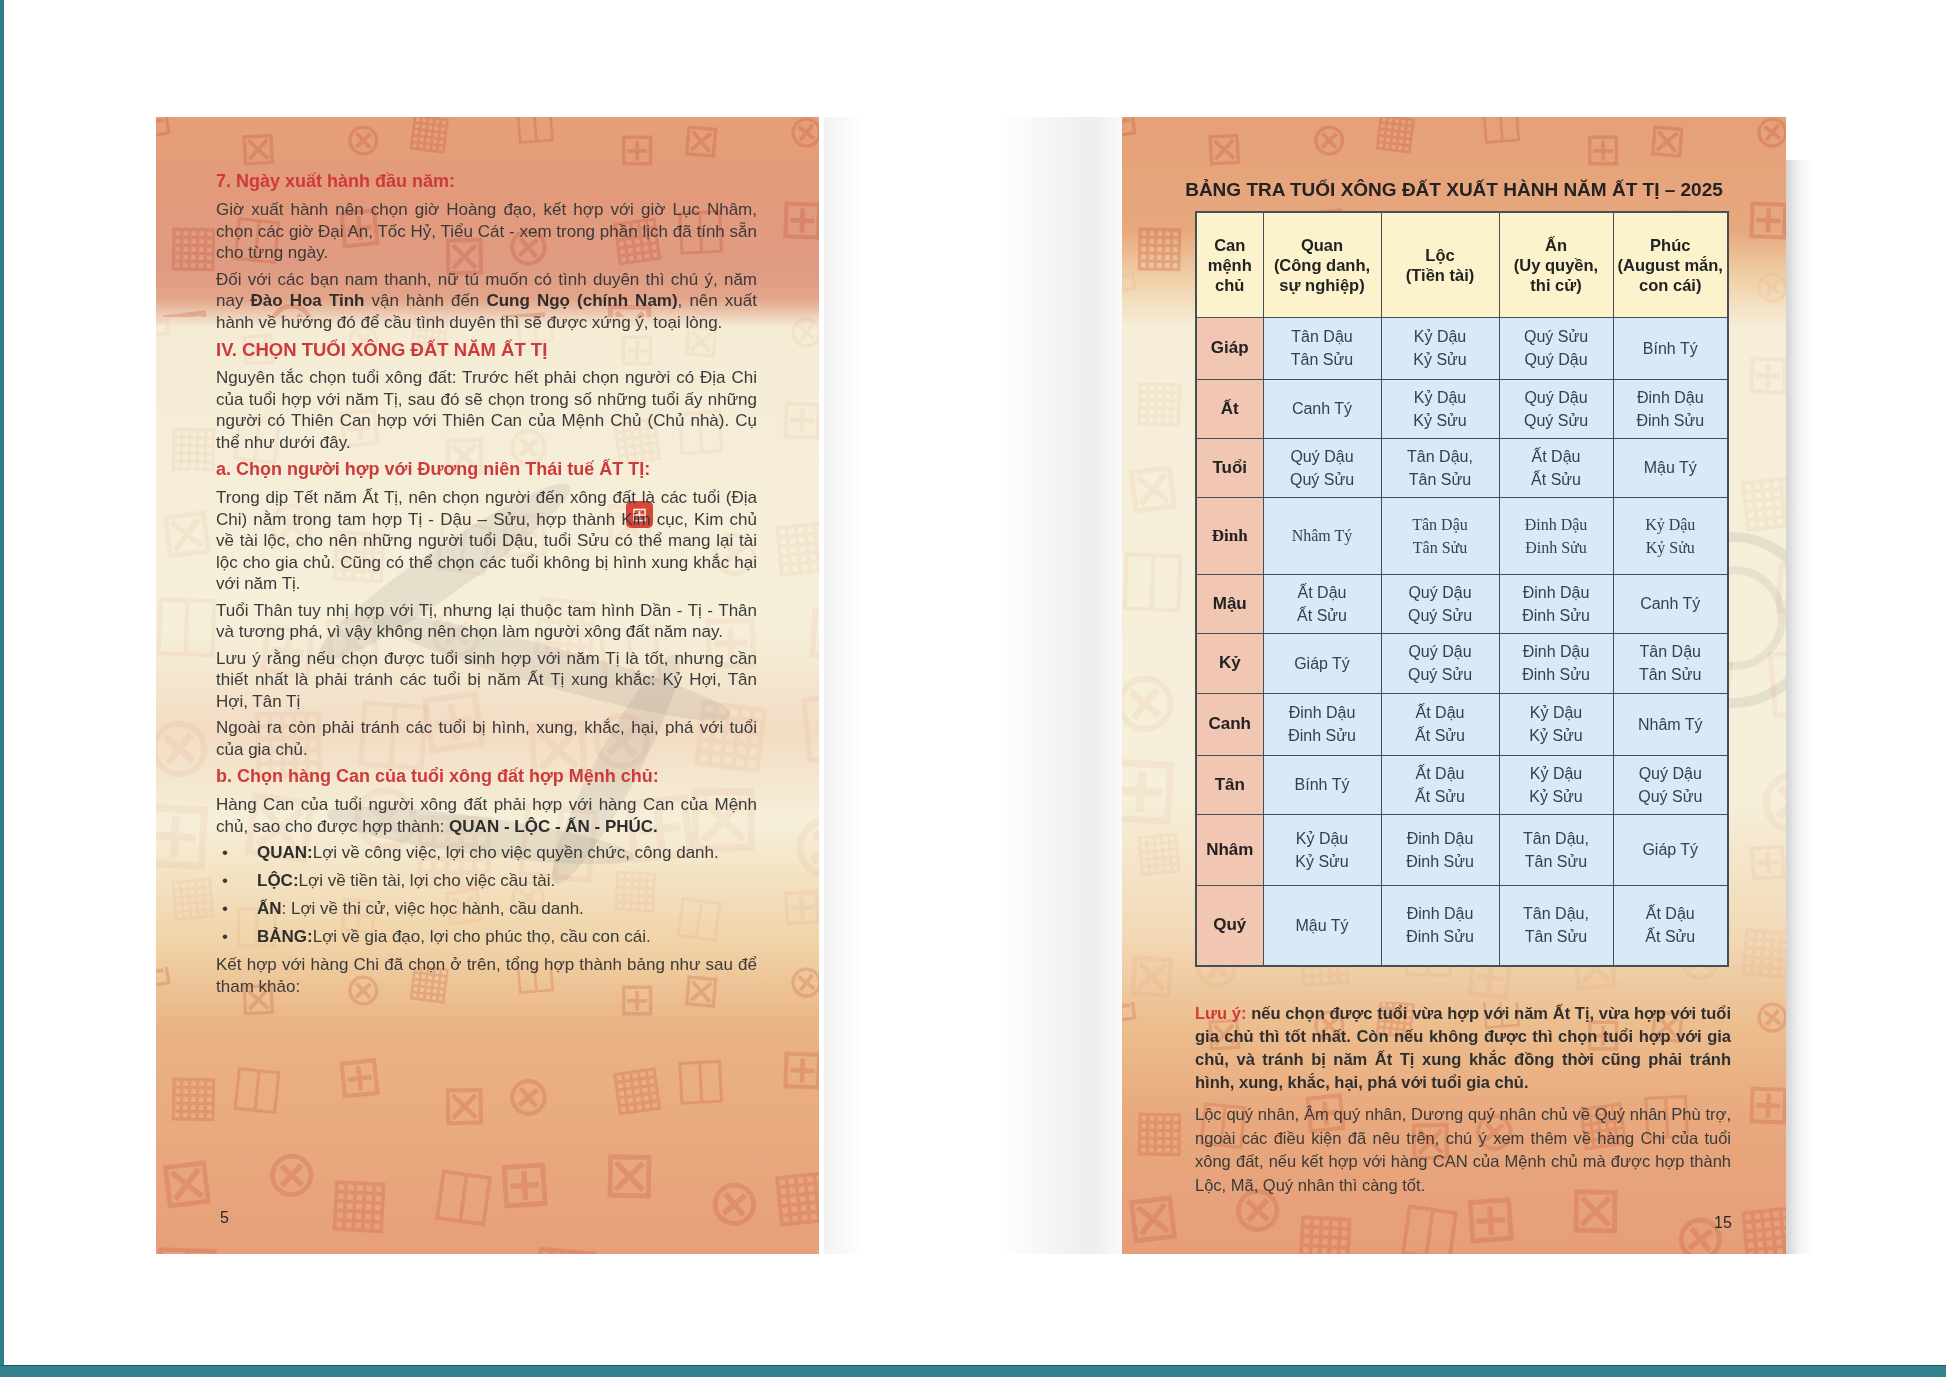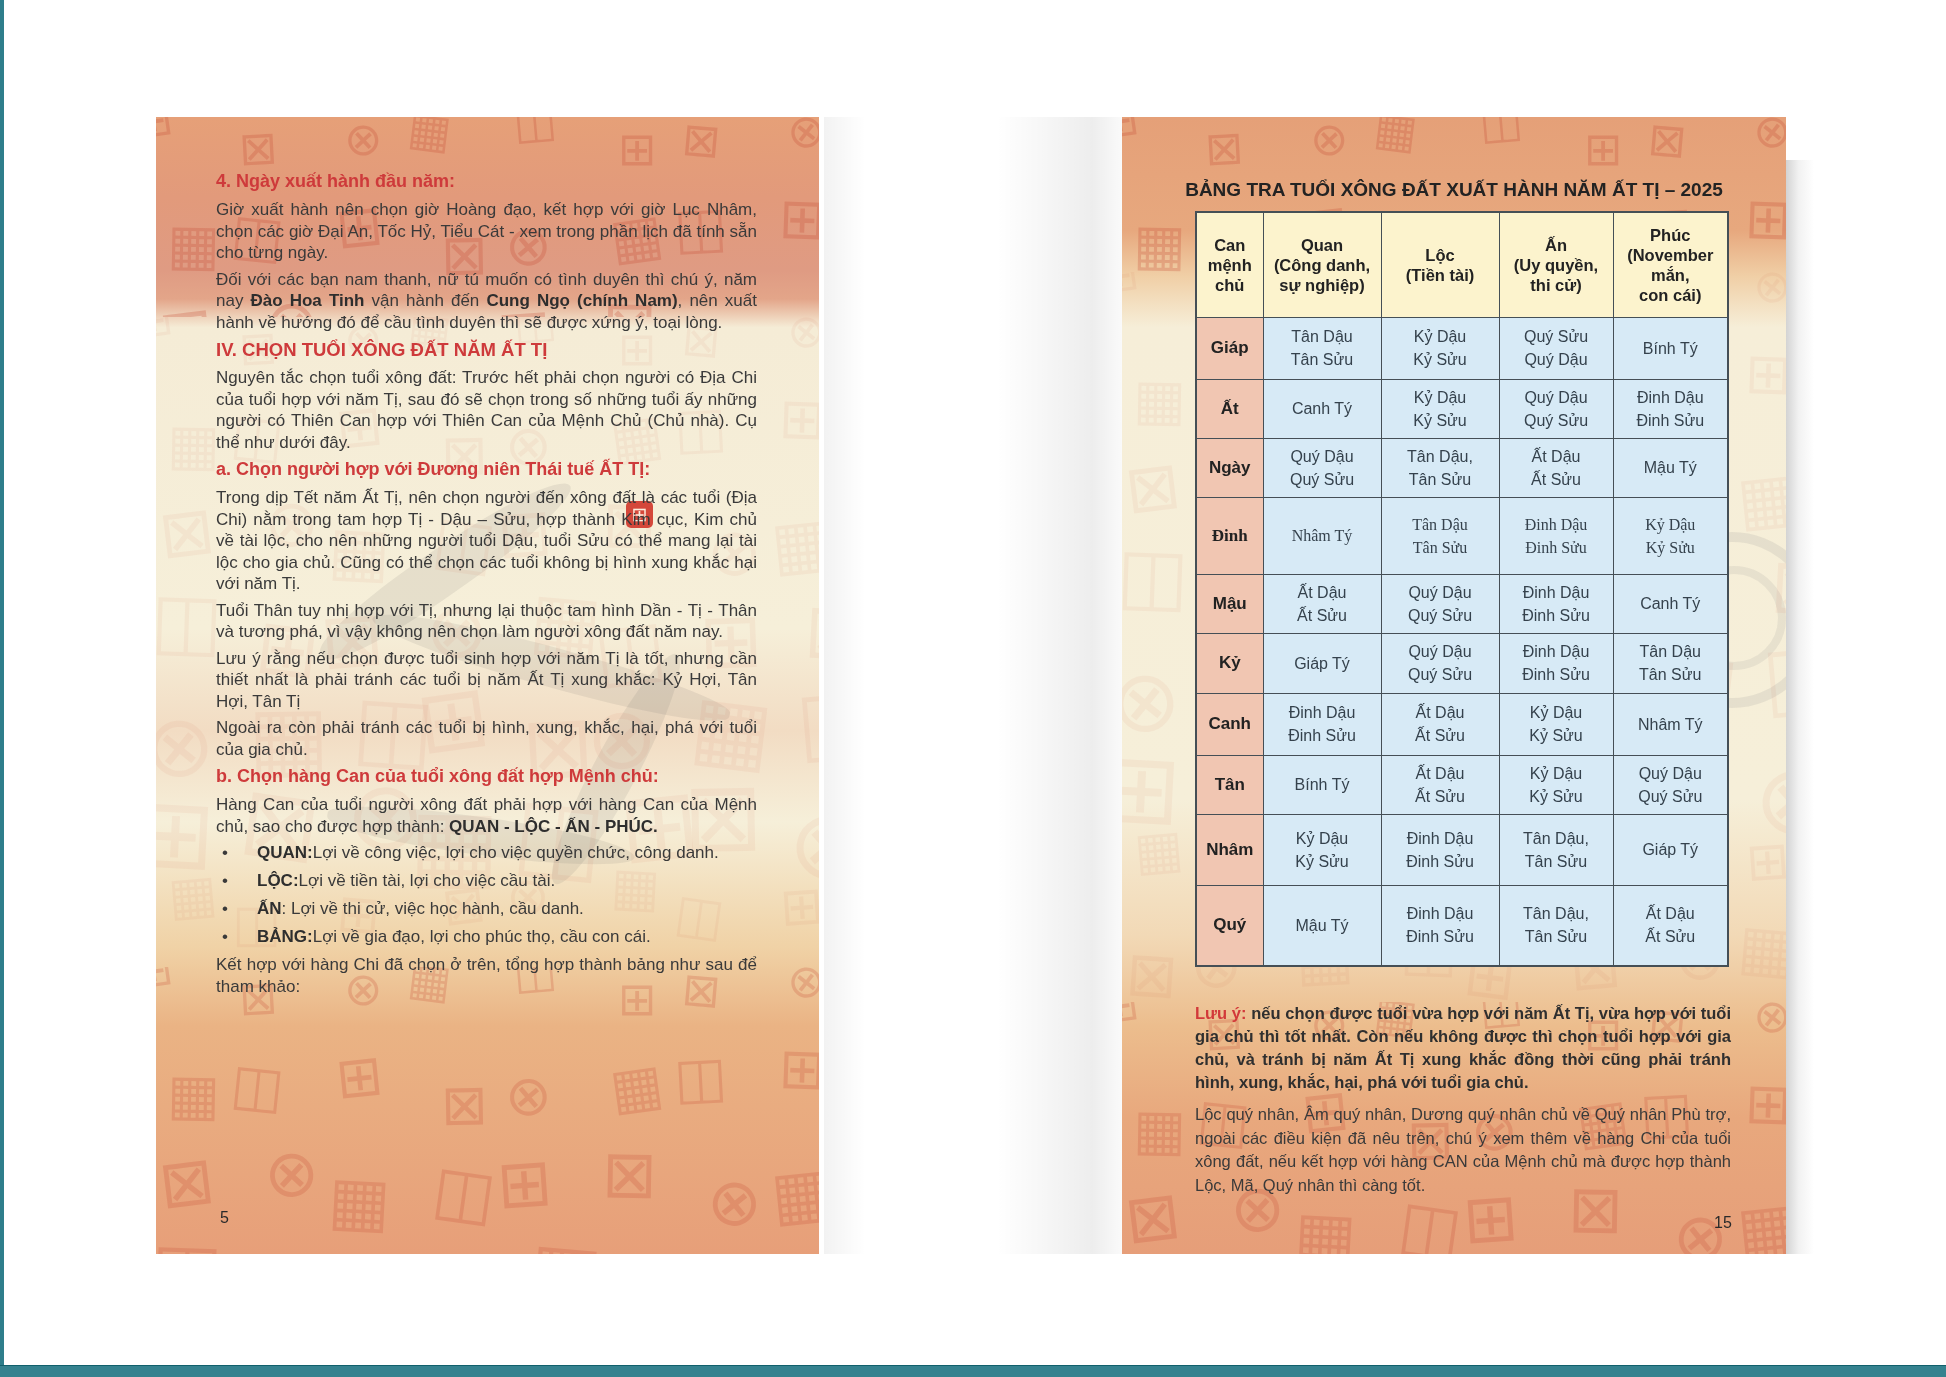--- a/index.html
+++ b/index.html
@@ -198,21 +198,21 @@
         <span style="left: -5px; top: 266px; font-size: 76px; opacity: 0.24; transform: rotate(2deg);">◫</span>
         <span style="left: 164px; top: 285px; font-size: 76px; opacity: 0.24; transform: rotate(-5deg);">⊠</span>
         <span style="left: 269px; top: 276px; font-size: 76px; opacity: 0.24; transform: rotate(0deg);">⊗</span>
         <span style="left: 374px; top: 267px; font-size: 76px; opacity: 0.24; transform: rotate(5deg);">▦</span>
         <span style="left: 543px; top: 286px; font-size: 76px; opacity: 0.24; transform: rotate(-2deg);">⊞</span>
         <span style="left: 648px; top: 277px; font-size: 76px; opacity: 0.24; transform: rotate(3deg);">⊠</span>
       </div>
     <div class="seal">⊞</div>
 
     <div class="col">
-      <h2 class="rh">4. Ngày xuất hành đầu năm:</h2>
+      <h2 class="rh">7. Ngày xuất hành đầu năm:</h2>
       <p>Giờ xuất hành nên chọn giờ Hoàng đạo, kết hợp với giờ Lục Nhâm, chọn các giờ Đại An, Tốc Hỷ, Tiểu Cát - xem trong phần lịch đã tính sẵn cho từng ngày.</p>
       <p><span>Đối với các bạn nam thanh, nữ tú muốn có tình duyên thì chú ý, năm nay </span><span class="seg-b">Đào Hoa Tinh</span><span> vận hành đến </span><span class="seg-b">Cung Ngọ (chính Nam)</span><span>, nên xuất hành về hướng đó để cầu tình duyên thì sẽ được xứng ý, toại lòng.</span></p>
       <h2 class="rh rh-major">IV. CHỌN TUỔI XÔNG ĐẤT NĂM ẤT TỊ</h2>
       <p>Nguyên tắc chọn tuổi xông đất: Trước hết phải chọn người có Địa Chi của tuổi hợp với năm Tị, sau đó sẽ chọn trong số những tuổi ấy những người có Thiên Can hợp với Thiên Can của Mệnh Chủ (Chủ nhà). Cụ thể như dưới đây.</p>
       <h2 class="rh">a. Chọn người hợp với Đương niên Thái tuế ẤT TỊ:</h2>
       <p>Trong dịp Tết năm Ất Tị, nên chọn người đến xông đất là các tuổi (Địa Chi) nằm trong tam hợp Tị - Dậu – Sửu, hợp thành Kim cục, Kim chủ về tài lộc, cho nên những người tuổi Dậu, tuổi Sửu có thể mang lại tài lộc cho gia chủ. Cũng có thể chọn các tuổi không bị hình xung khắc hại với năm Tị.</p>
       <p>Tuổi Thân tuy nhị hợp với Tị, nhưng lại thuộc tam hình Dần - Tị - Thân và tương phá, vì vậy không nên chọn làm người xông đất năm nay.</p>
       <p>Lưu ý rằng nếu chọn được tuổi sinh hợp với năm Tị là tốt, nhưng cần thiết nhất là phải tránh các tuổi bị năm Ất Tị xung khắc: Kỷ Hợi, Tân Hợi, Tân Tị</p>
       <p>Ngoài ra còn phải tránh các tuổi bị hình, xung, khắc, hại, phá với tuổi của gia chủ.</p>
       <h2 class="rh">b. Chọn hàng Can của tuổi xông đất hợp Mệnh chủ:</h2>
@@ -385,21 +385,21 @@
               <div>Lộc</div>
               <div>(Tiền tài)</div>
             </th>
             <th>
               <div>Ấn</div>
               <div>(Uy quyền,</div>
               <div>thi cử)</div>
             </th>
             <th>
               <div>Phúc</div>
-              <div>(November mắn,</div>
+              <div>(August mắn,</div>
               <div>con cái)</div>
             </th>
           </tr>
         </thead>
       <tbody id="tbody">
           <tr style="height: 62px;">
             <th>Giáp</th>
             <td>
               <div>Tân Dậu</div>
               <div>Tân Sửu</div>
@@ -428,21 +428,21 @@
             <td>
               <div>Quý Dậu</div>
               <div>Quý Sửu</div>
             </td>
             <td>
               <div>Đinh Dậu</div>
               <div>Đinh Sửu</div>
             </td>
           </tr>
           <tr style="height: 59px;">
-            <th>Ngày</th>
+            <th>Tuổi</th>
             <td>
               <div>Quý Dậu</div>
               <div>Quý Sửu</div>
             </td>
             <td>
               <div>Tân Dậu,</div>
               <div>Tân Sửu</div>
             </td>
             <td>
               <div>Ất Dậu</div>

